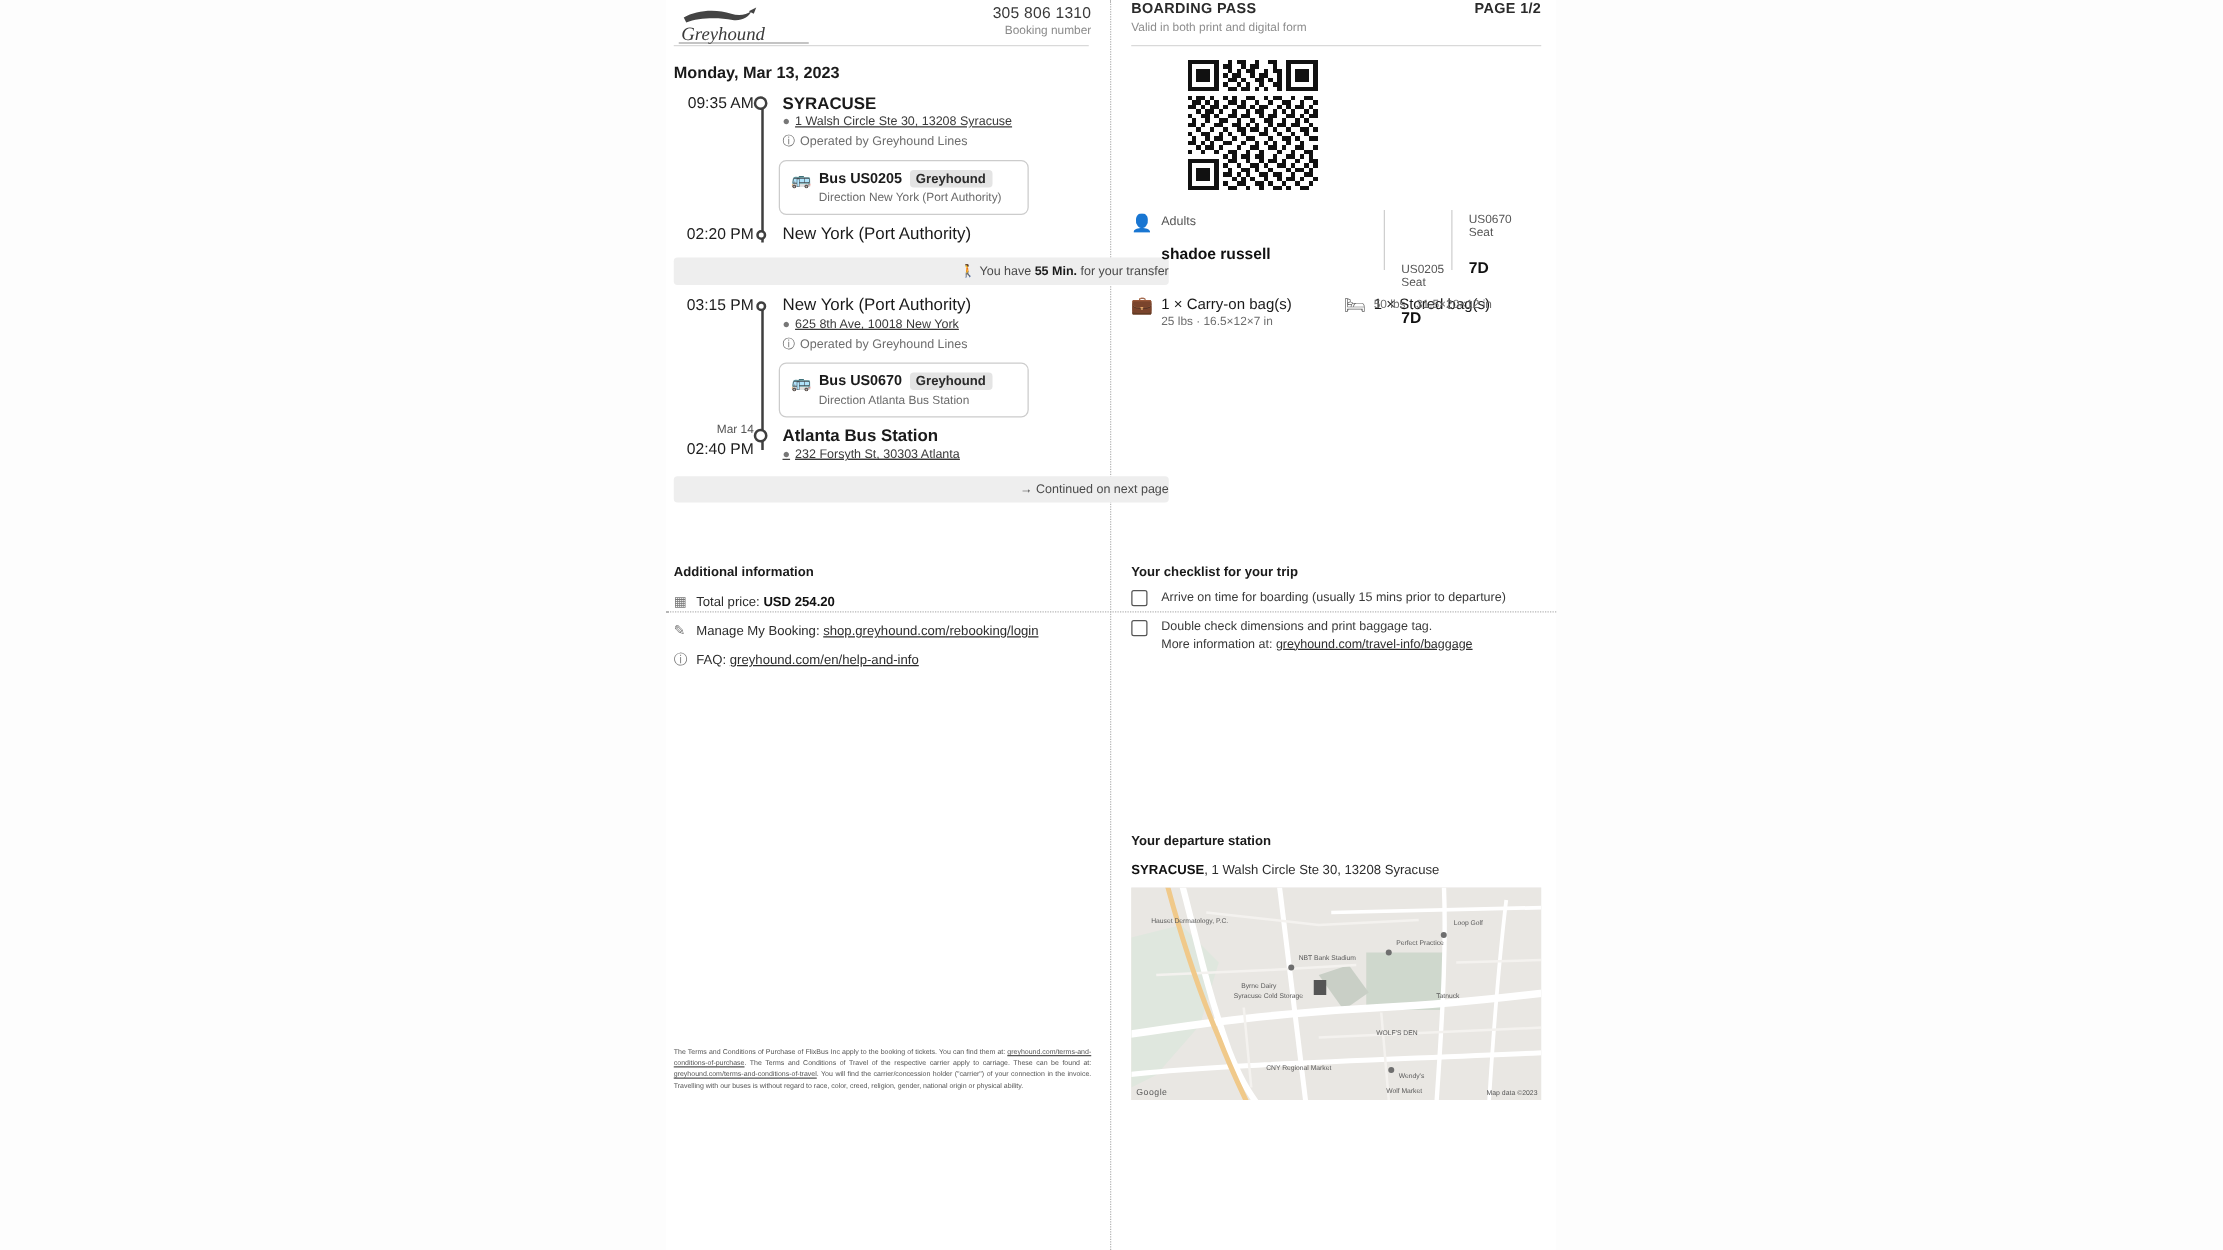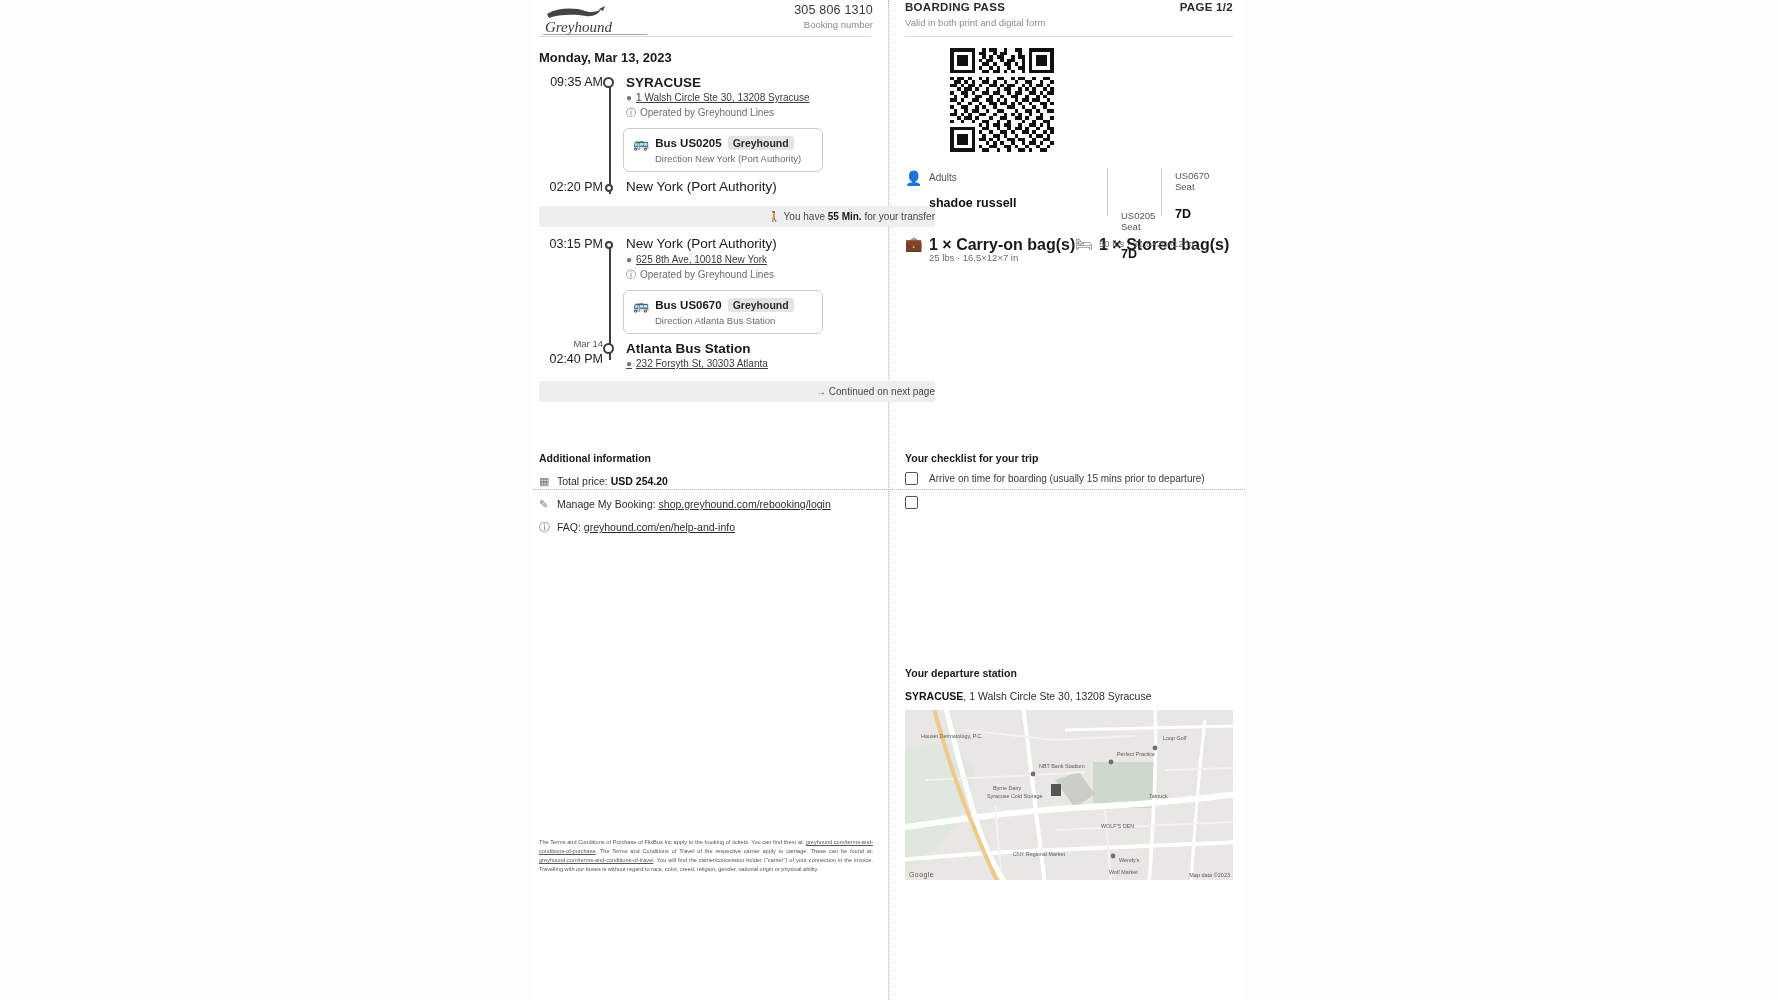--- a/index.html
+++ b/index.html
@@ -282,22 +282,22 @@
     border-left: 1px solid #cfcfcf;
   }
 
   .bagicon {
     position: absolute;
     font-size: 14px;
     color: #666;
   }
   .bagtitle {
     position: absolute;
-    font-size: 16px;
-    font-weight: bold;
+    font-size: 12px;
+    font-weight: normal;
     color: #1a1a1a;
   }
   .bagsub {
     position: absolute;
     font-size: 9.5px;
     color: #6d6d6d;
   }
 
   
   .sec-title {
@@ -775,20 +775,24 @@
     <div class="info-row" style="top:520px;">
       <span class="ic">ⓘ</span><span>FAQ: </span><span class="link">greyhound.com/en/help-and-info</span>
     </div>
 
     <div class="sec-title" style="left:372px; top:452px;">Your checklist for your trip</div>
 
     <div class="checkbox" style="left:372px; top:472px;"></div>
     <div class="chk-text" style="left:396px; top:472px; width:300px;">Arrive on time for boarding (usually 15 mins prior to departure)</div>
 
     <div class="checkbox" style="left:372px; top:496px;"></div>
+    <div class="chk-text" style="left:396px; top:495px; width:300px;">
+      <span>Double check dimensions and print baggage tag.</span><br>
+      <span>More information at: </span><span class="link">greyhound.com/travel-info/baggage</span>
+    </div>
 
     <div class="dep-title">Your departure station</div>
     <div class="dep-addr">
       <b>SYRACUSE</b><span>, 1 Walsh Circle Ste 30, 13208 Syracuse</span>
     </div>
 
     <div class="map">
       <svg width="328" height="170" viewBox="0 0 328 170">
         <rect width="328" height="170" fill="#e9e7e3"></rect>
 

